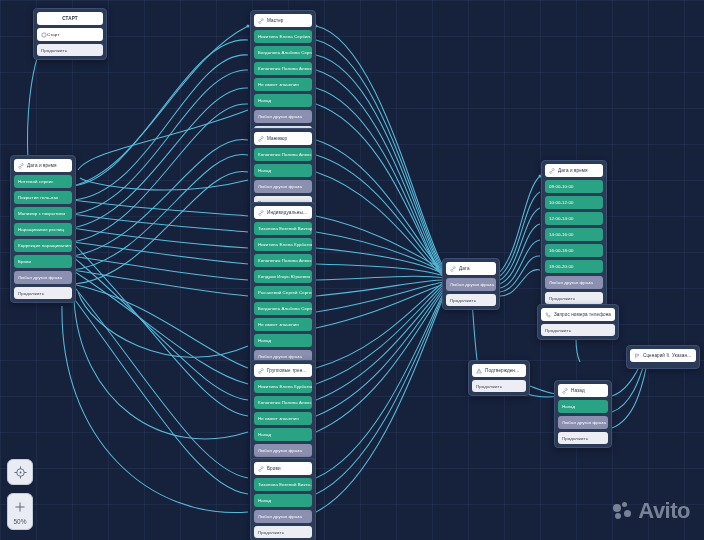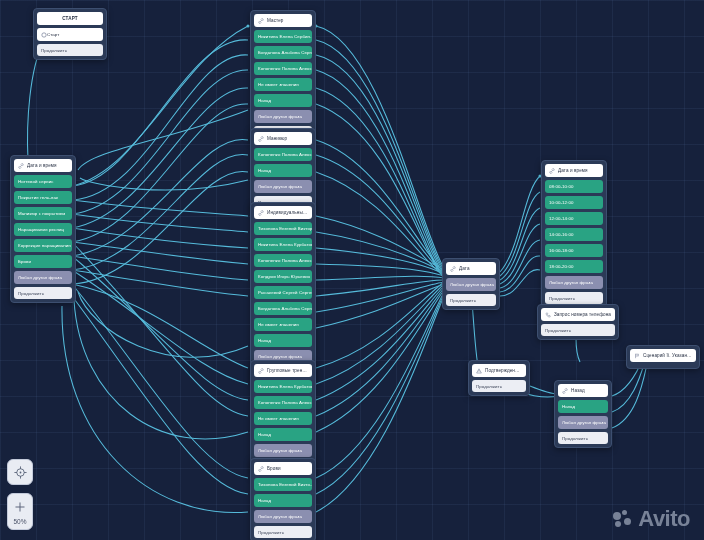--- a/index.html
+++ b/index.html
@@ -73,21 +73,21 @@
     width:26px;background:#e9ecf3;border:1px solid #c3cada;border-radius:6px;
     box-sizing:border-box;padding-top:3px;
   }
   .zstack .plus{height:20px;display:flex;align-items:center;justify-content:center;}
   .zlevel{
     text-align:center;font-size:6.5px;color:#4a5268;padding:1px 0 4px;
   }
 
   
   .avito{
-    position:absolute;right:14px;bottom:8px;
+    position:absolute;right:14px;bottom:16px;
     display:flex;align-items:center;gap:5px;opacity:.55;
   }
   .avito .wordmark{
     font-size:22px;font-weight:bold;color:#c8d2e2;letter-spacing:-.5px;
     font-family:"Liberation Sans", sans-serif;
   }
   .dots{position:relative;width:20px;height:18px;flex:0 0 20px;}
   .dots i{position:absolute;border-radius:50%;background:#c8d2e2;display:block;}
   .d1{width:8px;height:8px;left:0;top:2px;}
   .d2{width:5px;height:5px;left:9px;top:0px;}

